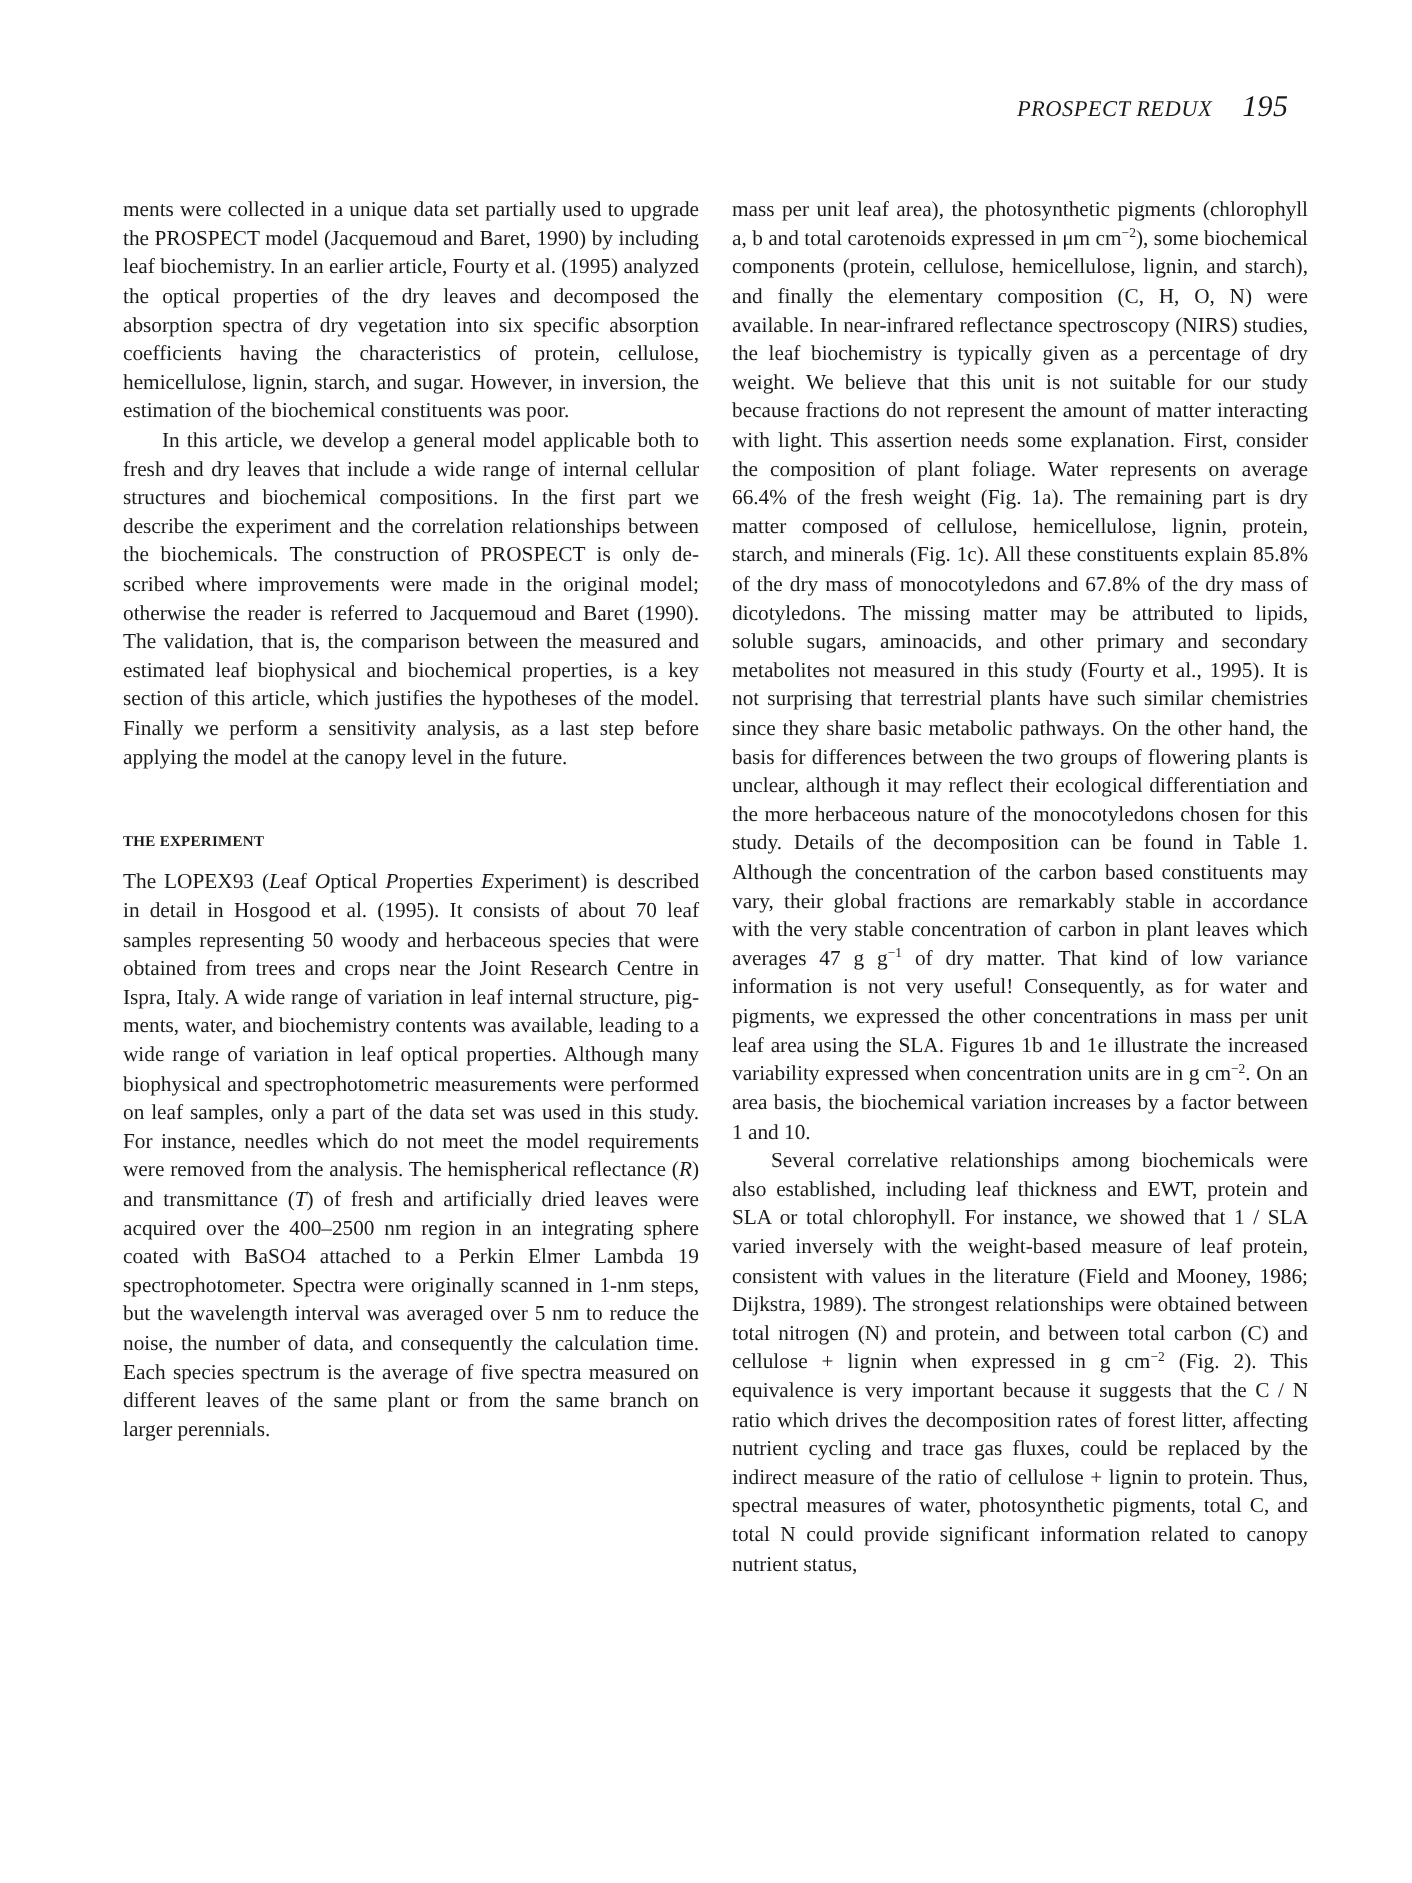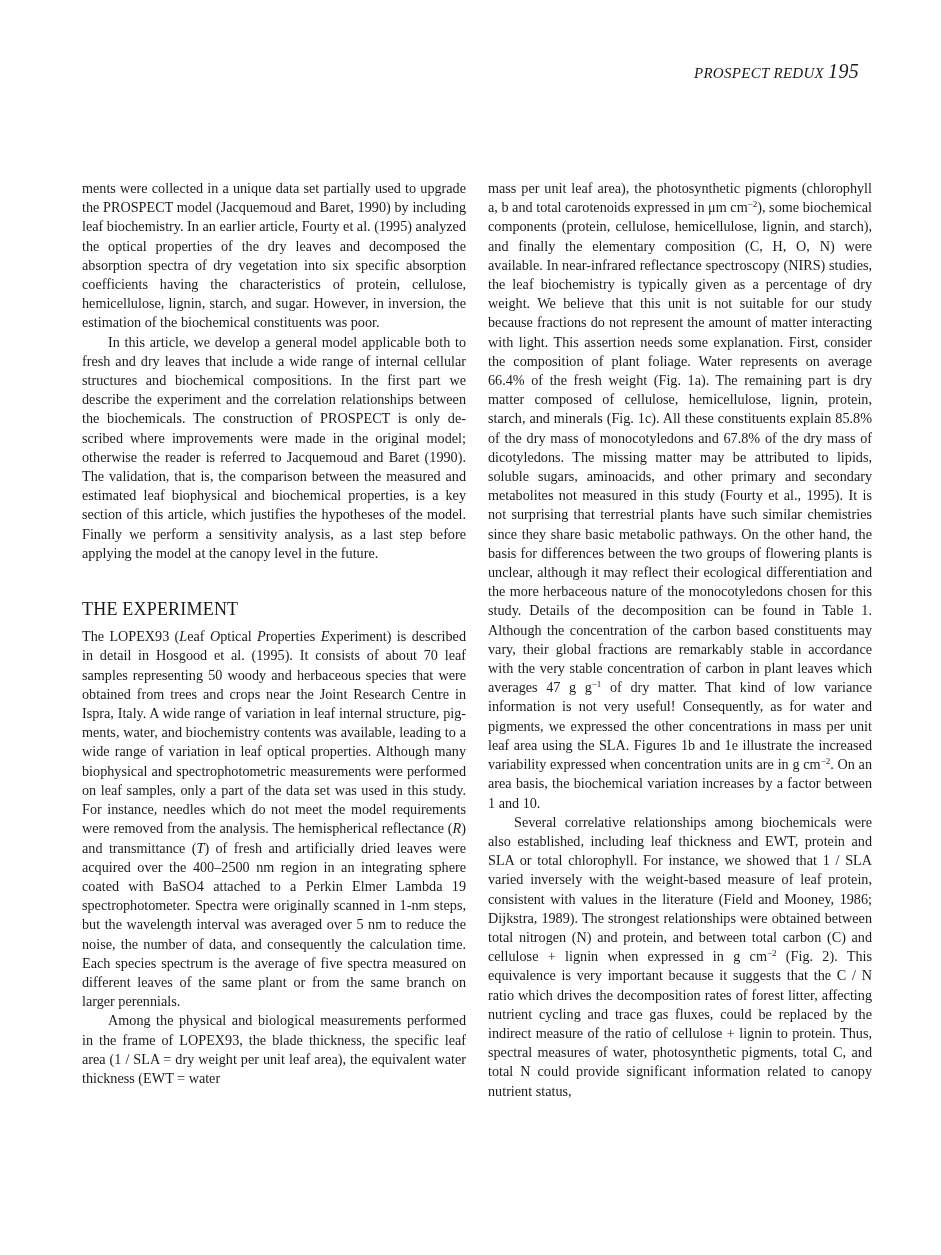--- a/index.html
+++ b/index.html
@@ -1,40 +1,39 @@
 <!DOCTYPE html>
 <html><head>
 <meta charset="utf-8">
 <style>
   html, body { margin:0; padding:0; background:#ffffff; }
   body { width:941px; height:1255px; position:relative; overflow:hidden;
          font-family:"Liberation Serif", "DejaVu Serif", serif; color:#1a1a1a; }
   .running-head { position:absolute; top:60px; right:82px; font-size:15px;
                   font-style:italic; letter-spacing:0.3px; }
-  .running-head .pn { font-size:20px; margin-left:4px; font-style:italic; }
+  .running-head .pn { font-size:20px; margin-left:20px; font-style:italic; }
   .col { position:absolute; top:131px; width:384px; font-size:14.2px;
-         line-height:19.2px; text-align:justify; hyphens:manual;margin-top:48px; }
+         line-height:19.2px; text-align:justify; hyphens:manual; }
   .col.left { left:82px; }
   .col.right { left:488px; }
   .col p { margin:0; }
   .col p.indent { text-indent:26px; }
-  .heading { font-weight:normal; font-size:18px; margin:37px 0 8px 0; letter-spacing:0.2px; }
+  .heading { font-weight:bold; font-size:10px; margin:37px 0 8px 0; letter-spacing:0.2px; }
   sup { font-size:9px; line-height:0; vertical-align:5px; }
 </style>
 </head>
 <body>
 
 <div class="running-head">
   <span>PROSPECT REDUX</span><span class="pn">195</span>
 </div>
 
 <div class="col left">
   <p>ments were collected in a unique data set partially used to upgrade the PROSPECT model (Jacquemoud and Baret, 1990) by including leaf biochemistry. In an earlier article, Fourty et al. (1995) analyzed the optical proper­ties of the dry leaves and decomposed the absorption spectra of dry vegetation into six specific absorption coefficients having the characteristics of protein, cellu­lose, hemicellulose, lignin, starch, and sugar. However, in inversion, the estimation of the biochemical constit­uents was poor.</p>
   <p class="indent">In this article, we develop a general model applica­ble both to fresh and dry leaves that include a wide range of internal cellular structures and biochemical compositions. In the first part we describe the experi­ment and the correlation relationships between the bio­chemicals. The construction of PROSPECT is only de­scribed where improvements were made in the original model; otherwise the reader is referred to Jacquemoud and Baret (1990). The validation, that is, the comparison between the measured and estimated leaf biophysical and biochemical properties, is a key section of this article, which justifies the hypotheses of the model. Finally we perform a sensitivity analysis, as a last step before applying the model at the canopy level in the future.</p>
   <div class="heading">THE EXPERIMENT</div>
   <p><span>The LOPEX93 (</span><em>L</em><span>eaf </span><em>O</em><span>ptical </span><em>P</em><span>roperties </span><em>E</em><span>xperiment) is described in detail in Hosgood et al. (1995). It consists of about 70 leaf samples representing 50 woody and herbaceous species that were obtained from trees and crops near the Joint Research Centre in Ispra, Italy. A wide range of variation in leaf internal structure, pig­ments, water, and biochemistry contents was available, leading to a wide range of variation in leaf optical properties. Although many biophysical and spectropho­tometric measurements were performed on leaf sam­ples, only a part of the data set was used in this study. For instance, needles which do not meet the model requirements were removed from the analysis. The hemispherical reflectance (</span><em>R</em><span>) and transmittance (</span><em>T</em><span>) of fresh and artificially dried leaves were acquired over the 400–2500 nm region in an integrating sphere coated with BaSO4 attached to a Perkin Elmer Lambda 19 spectrophotometer. Spectra were originally scanned in 1-nm steps, but the wavelength interval was averaged over 5 nm to reduce the noise, the number of data, and consequently the calculation time. Each species spectrum is the average of five spectra measured on different leaves of the same plant or from the same branch on larger perennials.</span></p>
-  <p class="indent">Among the physical and biological measurements performed in the frame of LOPEX93, the blade thick­ness, the specific leaf area (1 / SLA = dry weight per unit leaf area), the equivalent water thickness (EWT = water</p>
 </div>
 
 <div class="col right">
   <p><span>mass per unit leaf area), the photosynthetic pigments (chlorophyll a, b and total carotenoids expressed in μm cm</span><sup>−2</sup><span>), some biochemical components (protein, cellu­lose, hemicellulose, lignin, and starch), and finally the elementary composition (C, H, O, N) were available. In near-infrared reflectance spectroscopy (NIRS) studies, the leaf biochemistry is typically given as a percentage of dry weight. We believe that this unit is not suitable for our study because fractions do not represent the amount of matter interacting with light. This assertion needs some explanation. First, consider the composition of plant foliage. Water represents on average 66.4% of the fresh weight (Fig. 1a). The remaining part is dry matter composed of cellulose, hemicellulose, lignin, pro­tein, starch, and minerals (Fig. 1c). All these constituents explain 85.8% of the dry mass of monocotyledons and 67.8% of the dry mass of dicotyledons. The missing matter may be attributed to lipids, soluble sugars, aminoacids, and other primary and secondary metabo­lites not measured in this study (Fourty et al., 1995). It is not surprising that terrestrial plants have such similar chemistries since they share basic metabolic pathways. On the other hand, the basis for differences between the two groups of flowering plants is unclear, although it may reflect their ecological differentiation and the more herbaceous nature of the monocotyledons chosen for this study. Details of the decomposition can be found in Table 1. Although the concentration of the carbon based constituents may vary, their global fractions are remarkably stable in accordance with the very stable concentration of carbon in plant leaves which averages 47 g g</span><sup>−1</sup><span> of dry matter. That kind of low variance information is not very useful! Consequently, as for water and pigments, we expressed the other concentra­tions in mass per unit leaf area using the SLA. Figures 1b and 1e illustrate the increased variability expressed when concentration units are in g cm</span><sup>−2</sup><span>. On an area basis, the biochemical variation increases by a factor between 1 and 10.</span></p>
   <p class="indent"><span>Several correlative relationships among biochemi­cals were also established, including leaf thickness and EWT, protein and SLA or total chlorophyll. For in­stance, we showed that 1 / SLA varied inversely with the weight-based measure of leaf protein, consistent with values in the literature (Field and Mooney, 1986; Dijkstra, 1989). The strongest relationships were ob­tained between total nitrogen (N) and protein, and be­tween total carbon (C) and cellulose + lignin when ex­pressed in g cm</span><sup>−2</sup><span> (Fig. 2). This equivalence is very important because it suggests that the C / N ratio which drives the decomposition rates of forest litter, affecting nutrient cycling and trace gas fluxes, could be replaced by the indirect measure of the ratio of cellulose + lignin to protein. Thus, spectral measures of water, photosyn­thetic pigments, total C, and total N could provide significant information related to canopy nutrient status,</span></p>
 </div>
 
 </body></html>

